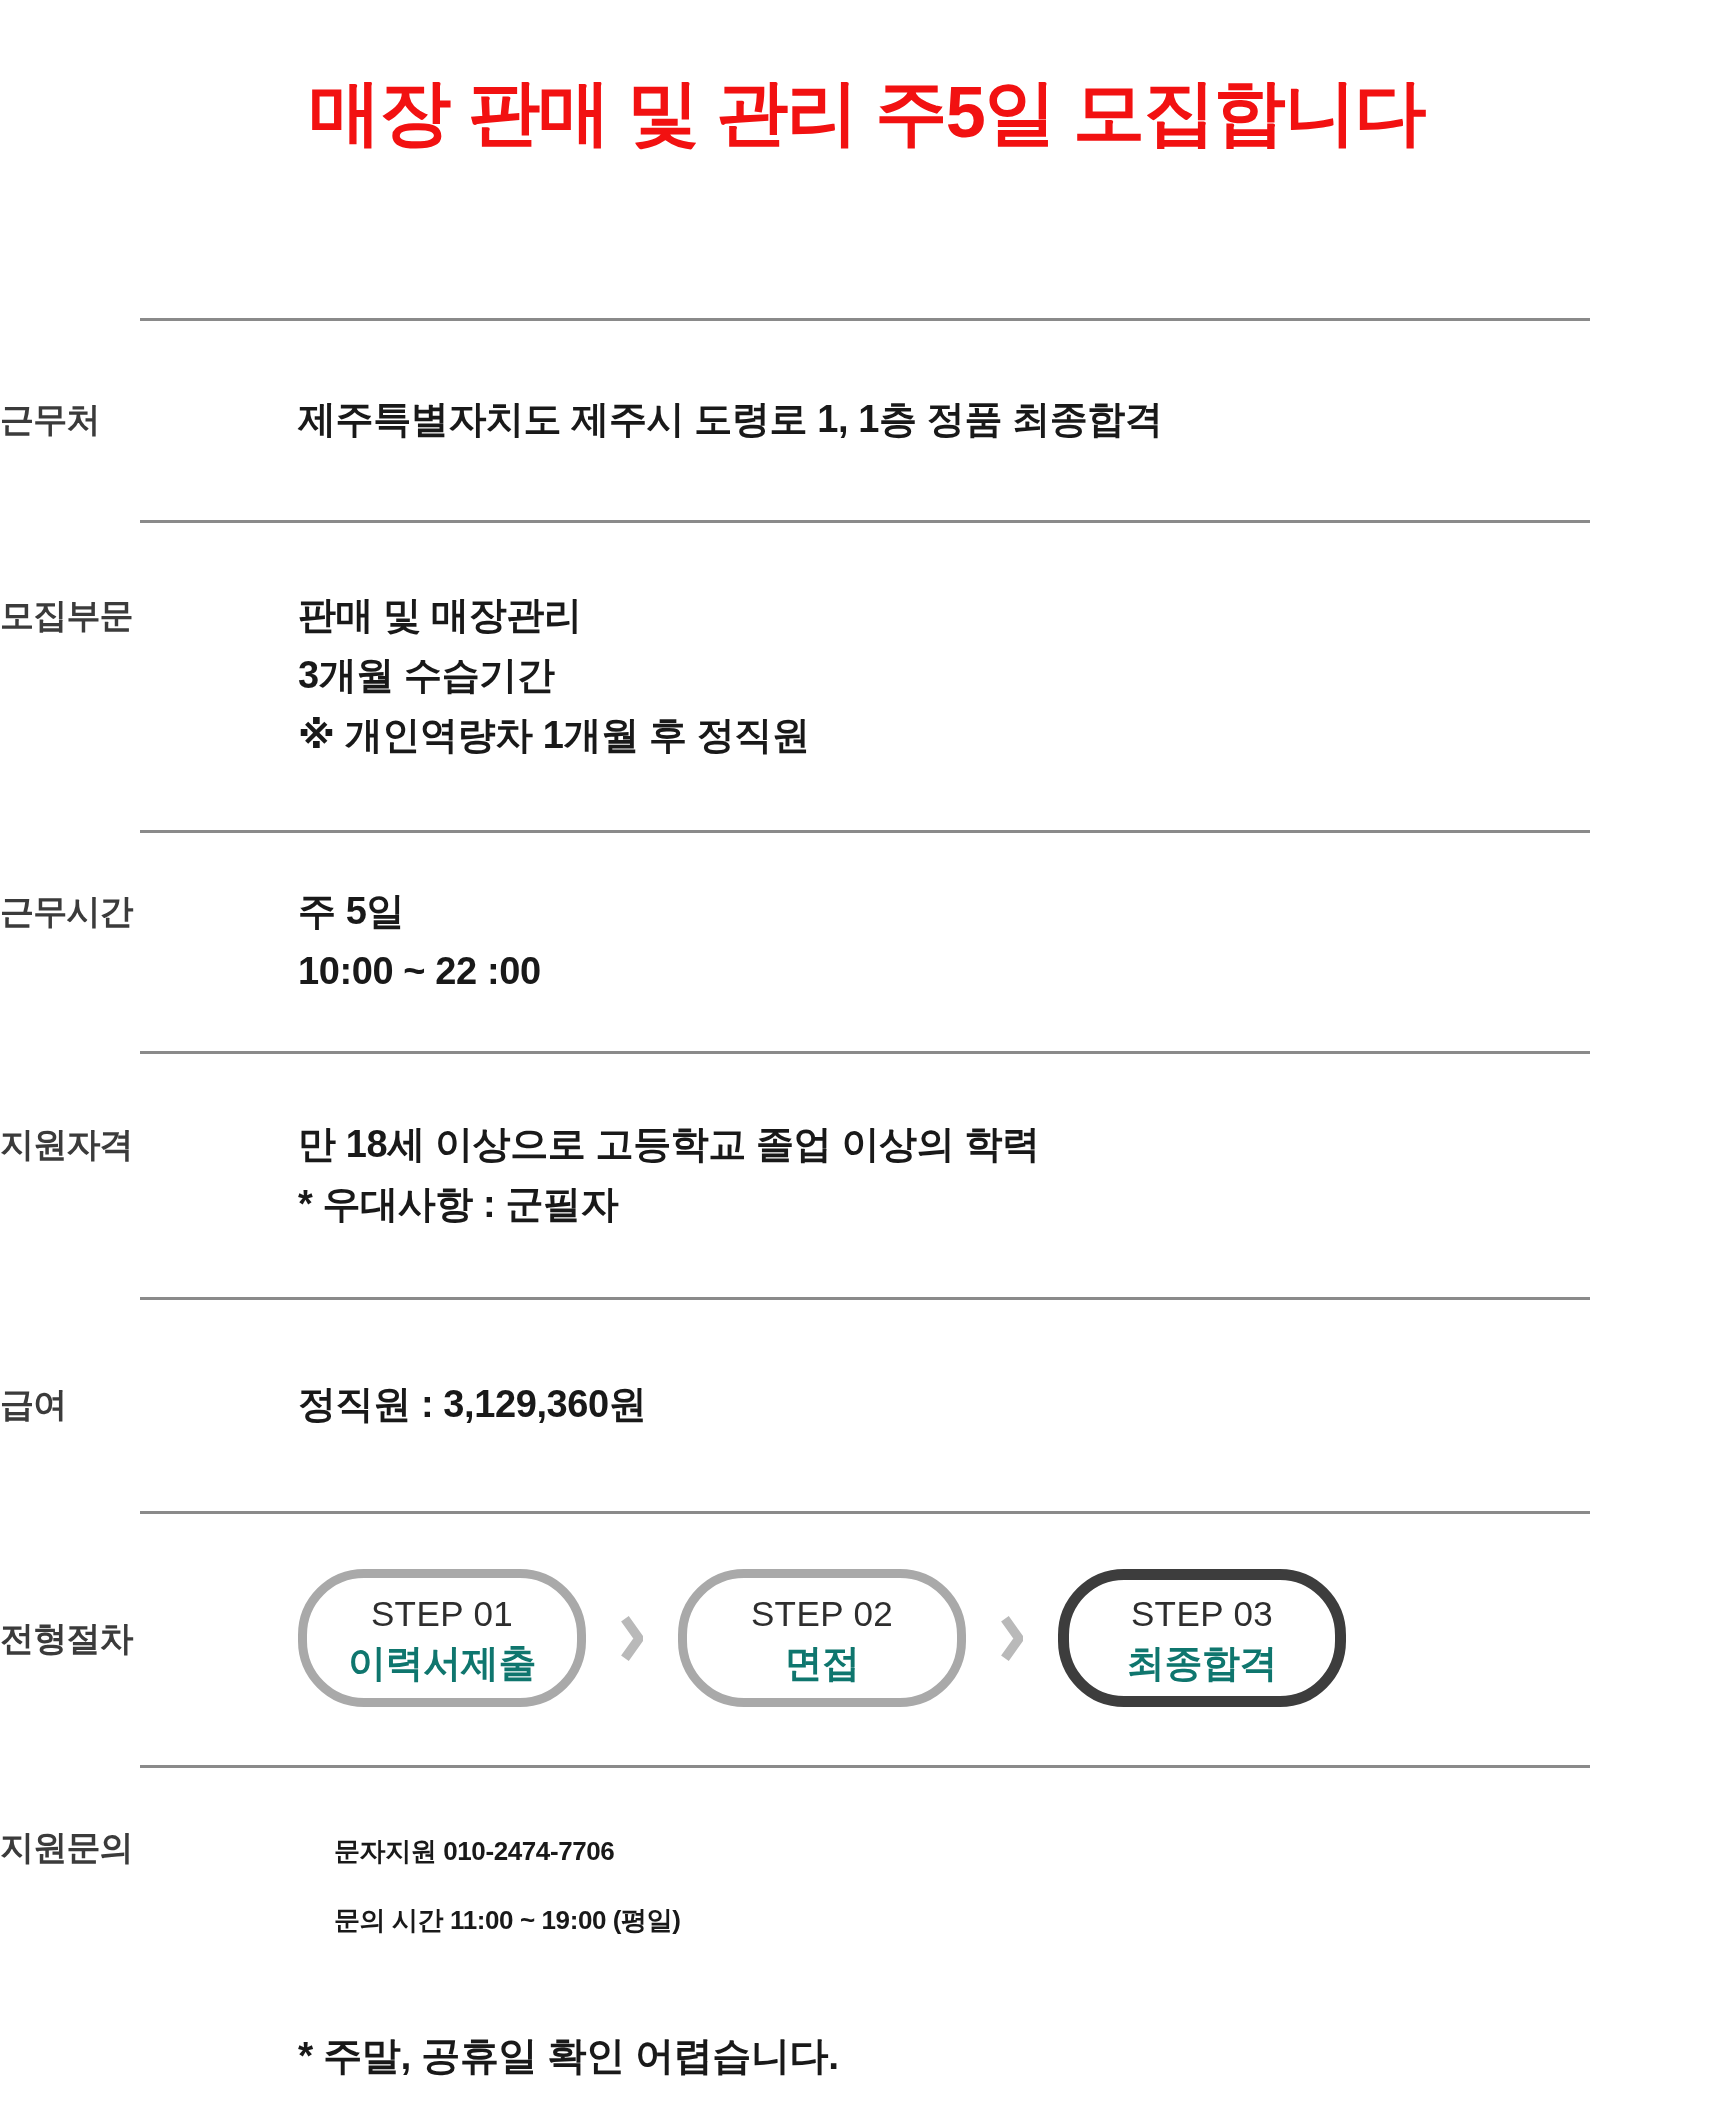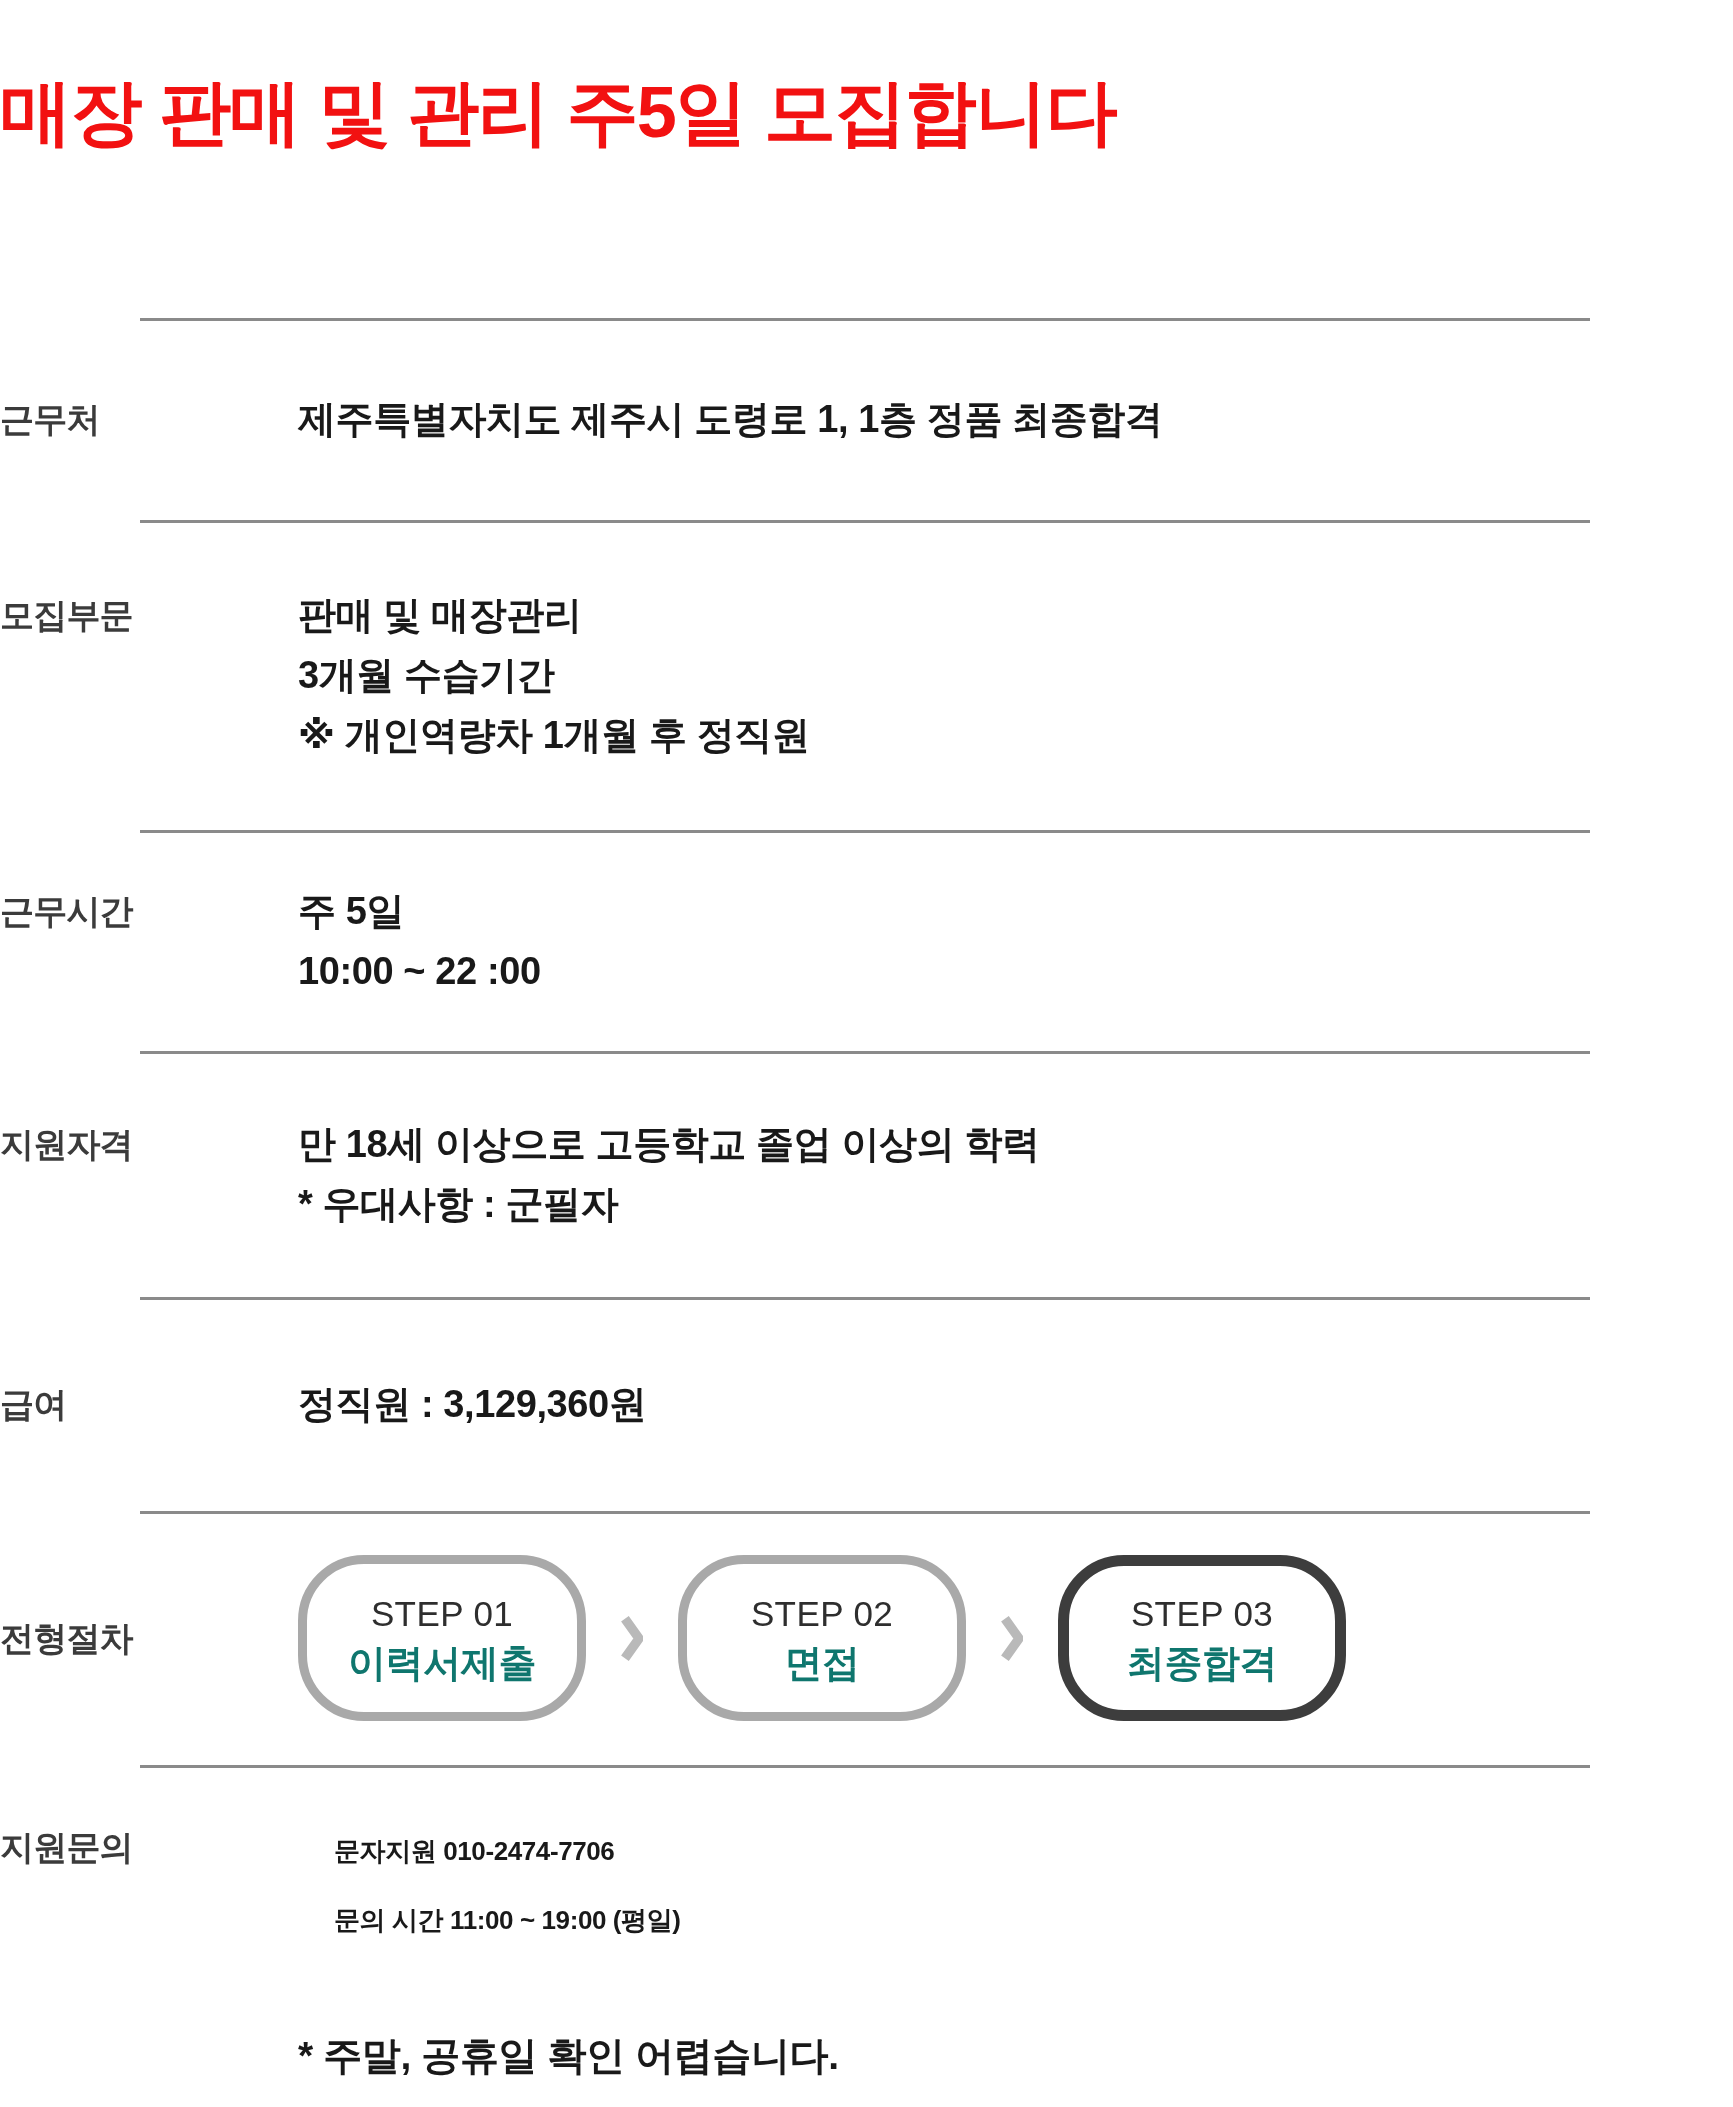--- a/index.html
+++ b/index.html
@@ -4,21 +4,21 @@
 <style>
   html,body{margin:0;padding:0;background:#ffffff;}
   .page{
     position:relative;
     width:1734px;height:2108px;
     background:#ffffff;
     overflow:hidden;
     font-family:"Liberation Sans","DejaVu Sans",sans-serif;
   }
   
-  .title-block{height:318px;box-sizing:border-box;padding-top:76px;}
+  .title-block{height:318px;box-sizing:border-box;padding-top:76px;text-align:center;}
   .title{
     font-size:72px;font-weight:800;line-height:1;
     letter-spacing:-1.6px;color:#f21111;
   }
   
   .row{position:relative;box-sizing:border-box;display:flex;flex-direction:column;justify-content:center;}
   .row::before{
     content:"";position:absolute;top:0;left:140px;width:1450px;height:3.2px;
     background:#8a8a8a;
   }
@@ -33,21 +33,21 @@
     line-height:60px;letter-spacing:-0.8px;
   }
   .value{font-size:38px;font-weight:600;color:#191919;letter-spacing:-0.4px;}
   .value .line{line-height:60px;white-space:nowrap;}
   .r7 .value .line{font-size:26px;line-height:69px;margin-left:36px;}
   .spacer{height:66px;}
   .note{font-size:39px;line-height:69px;font-weight:600;color:#191919;white-space:nowrap;}
   
   .steps{display:flex;align-items:center;}
   .step-badge{
-    width:288px;height:166px;box-sizing:border-box;
+    width:288px;height:138px;box-sizing:border-box;
     border:9.5px solid #a9a9a9;border-radius:66px;
     display:flex;flex-direction:column;align-items:center;justify-content:center;
     background:#ffffff;
   }
   .step-badge.final{border-color:#3d3d3d;border-width:11px;}
   .step-top{font-size:35px;font-weight:500;color:#2e2e2e;line-height:49px;letter-spacing:0.4px;}
   .step-name{font-size:38px;font-weight:700;color:#0f766e;line-height:50px;letter-spacing:-0.4px;}
   .chevron{margin:0 35px;display:flex;flex:none;}
 </style>
 </head>

